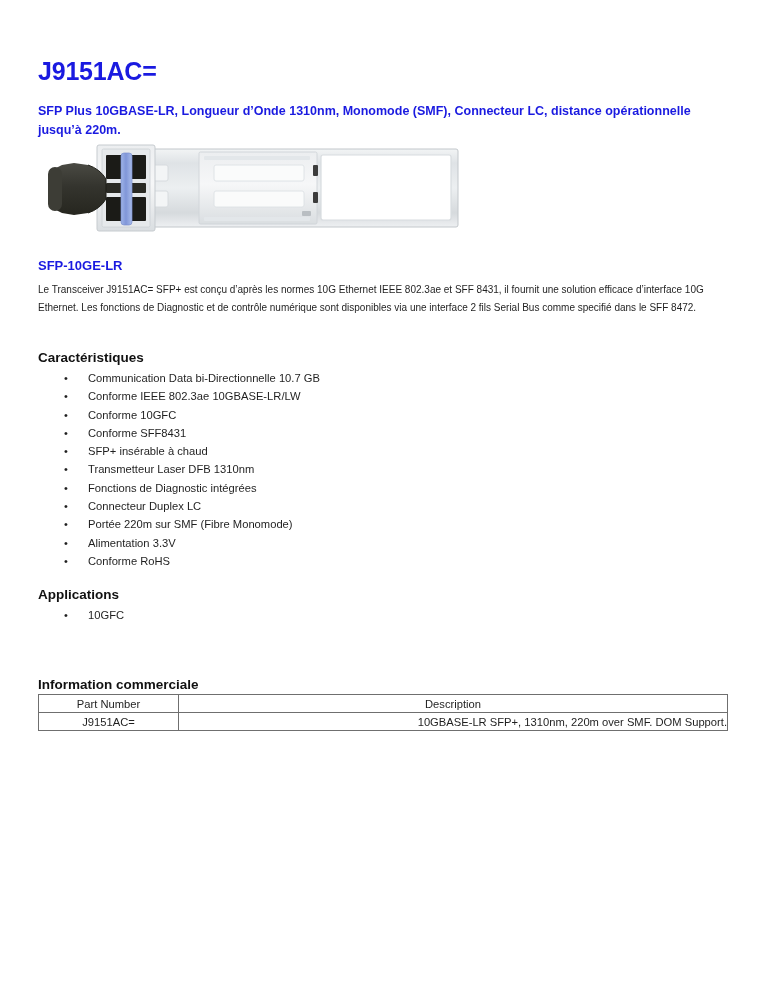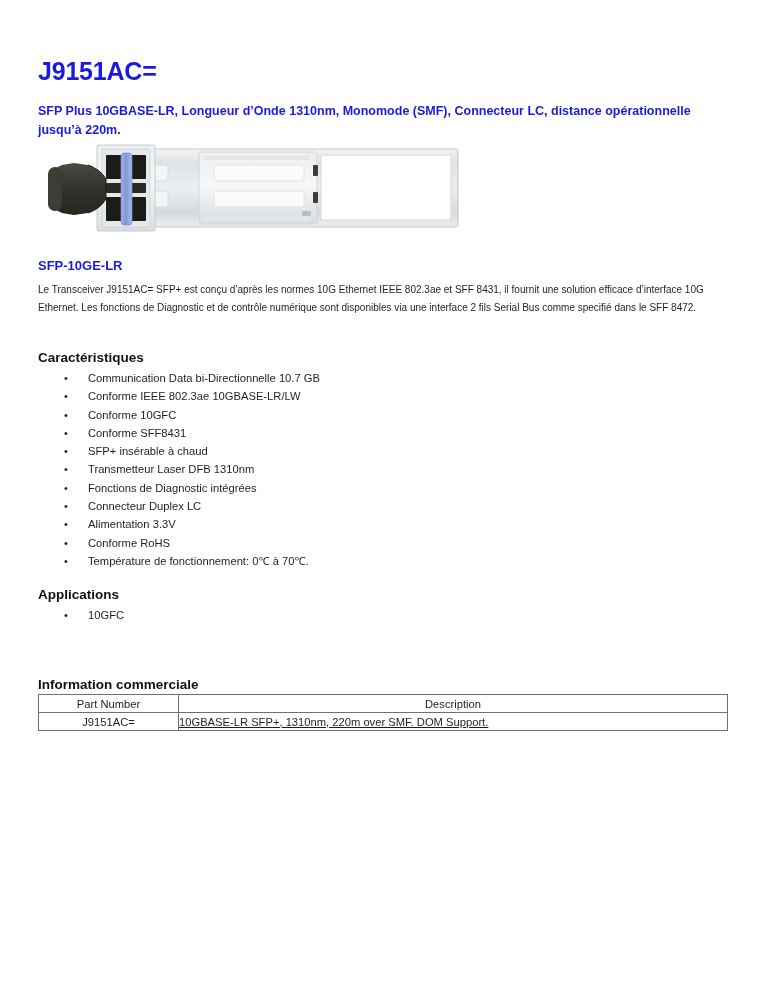--- a/index.html
+++ b/index.html
@@ -140,22 +140,21 @@
     overflow: hidden;
     white-space: nowrap;
   }
   .comm-table th {
     font-weight: normal;
     background: #ffffff;
     margin-left: 8px;
   }
   .comm-table td.pn { background: #ffffff; }
   .comm-table td.desc {
-    text-align: left;
-    text-decoration: underline;
+    text-align: right;
   }
   .col-pn { width: 140px; }
 </style>
 </head>
 <body>
 
 <div class="page">
 
   <div class="title-block">
     <h1 class="product-title">J9151AC=</h1>
@@ -233,23 +232,23 @@
 
   <ul class="bullets" id="features-list">
     <li>Communication Data bi-Directionnelle 10.7 GB</li>
     <li>Conforme IEEE 802.3ae 10GBASE-LR/LW</li>
     <li>Conforme 10GFC</li>
     <li>Conforme SFF8431</li>
     <li>SFP+ insérable à chaud</li>
     <li>Transmetteur Laser DFB 1310nm</li>
     <li>Fonctions de Diagnostic intégrées</li>
     <li>Connecteur Duplex LC</li>
+    <li>Portée 220m sur SMF (Fibre Monomode)</li>
     <li>Alimentation 3.3V</li>
     <li>Conforme RoHS</li>
-    <li>Température de fonctionnement: 0℃ à 70℃.</li>
   </ul>
 
   <h2 class="sec-heading" id="applications-heading">Applications</h2>
 
   <ul class="bullets" id="applications-list">
     <li>10GFC</li>
   </ul>
 
   <h2 class="sec-heading" id="commercial-heading">Information commerciale</h2>
 

